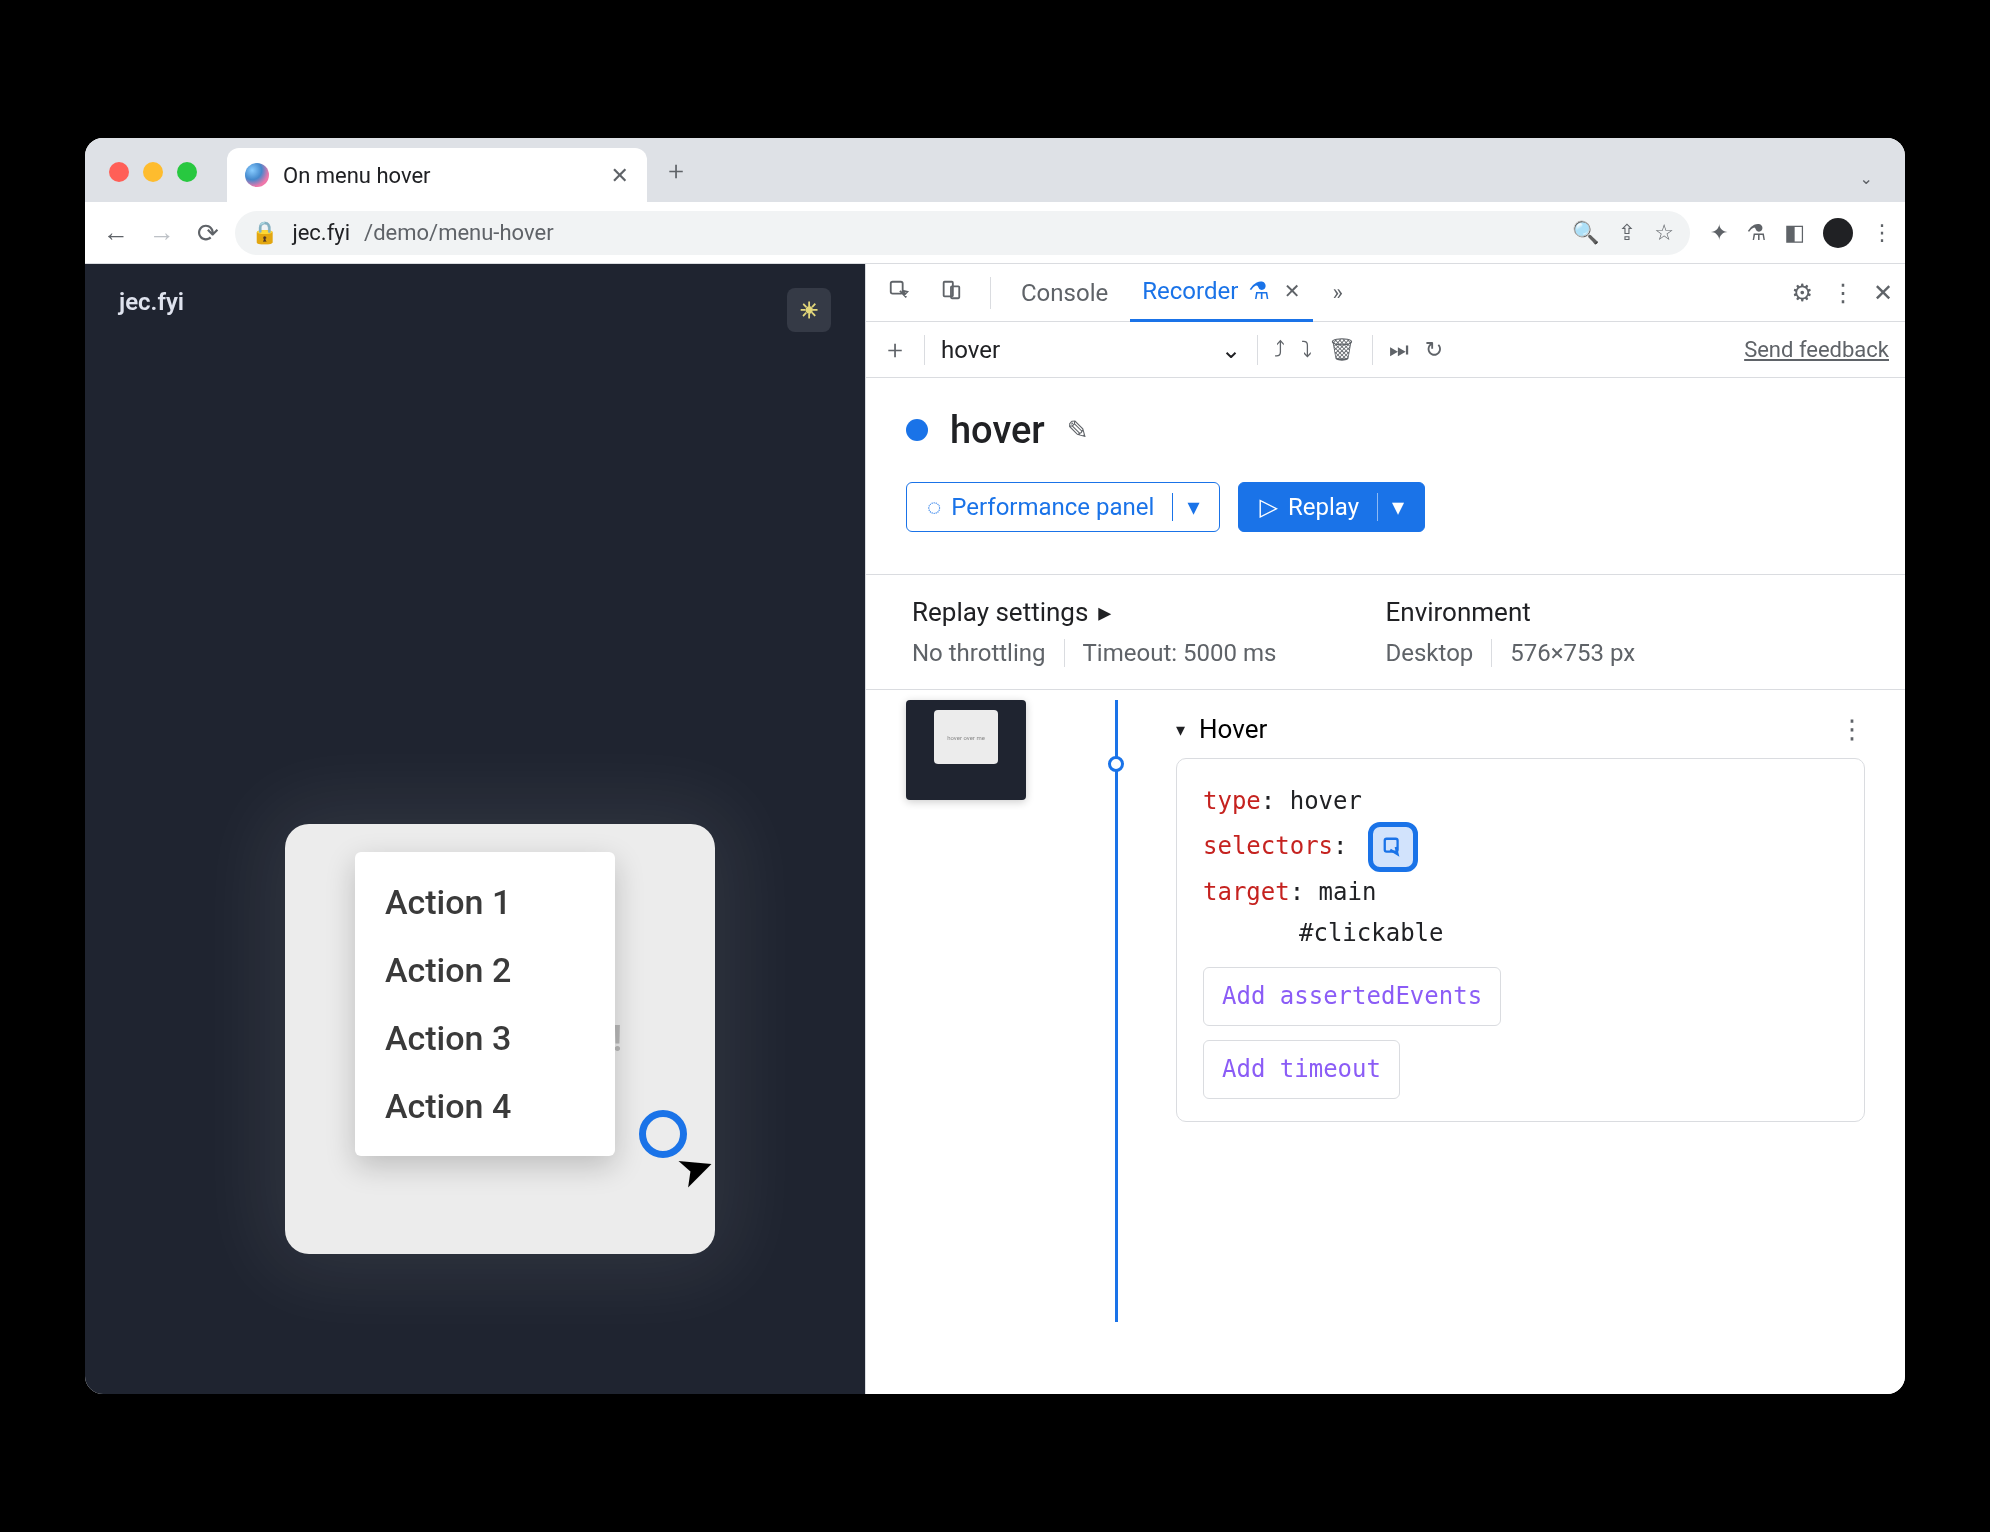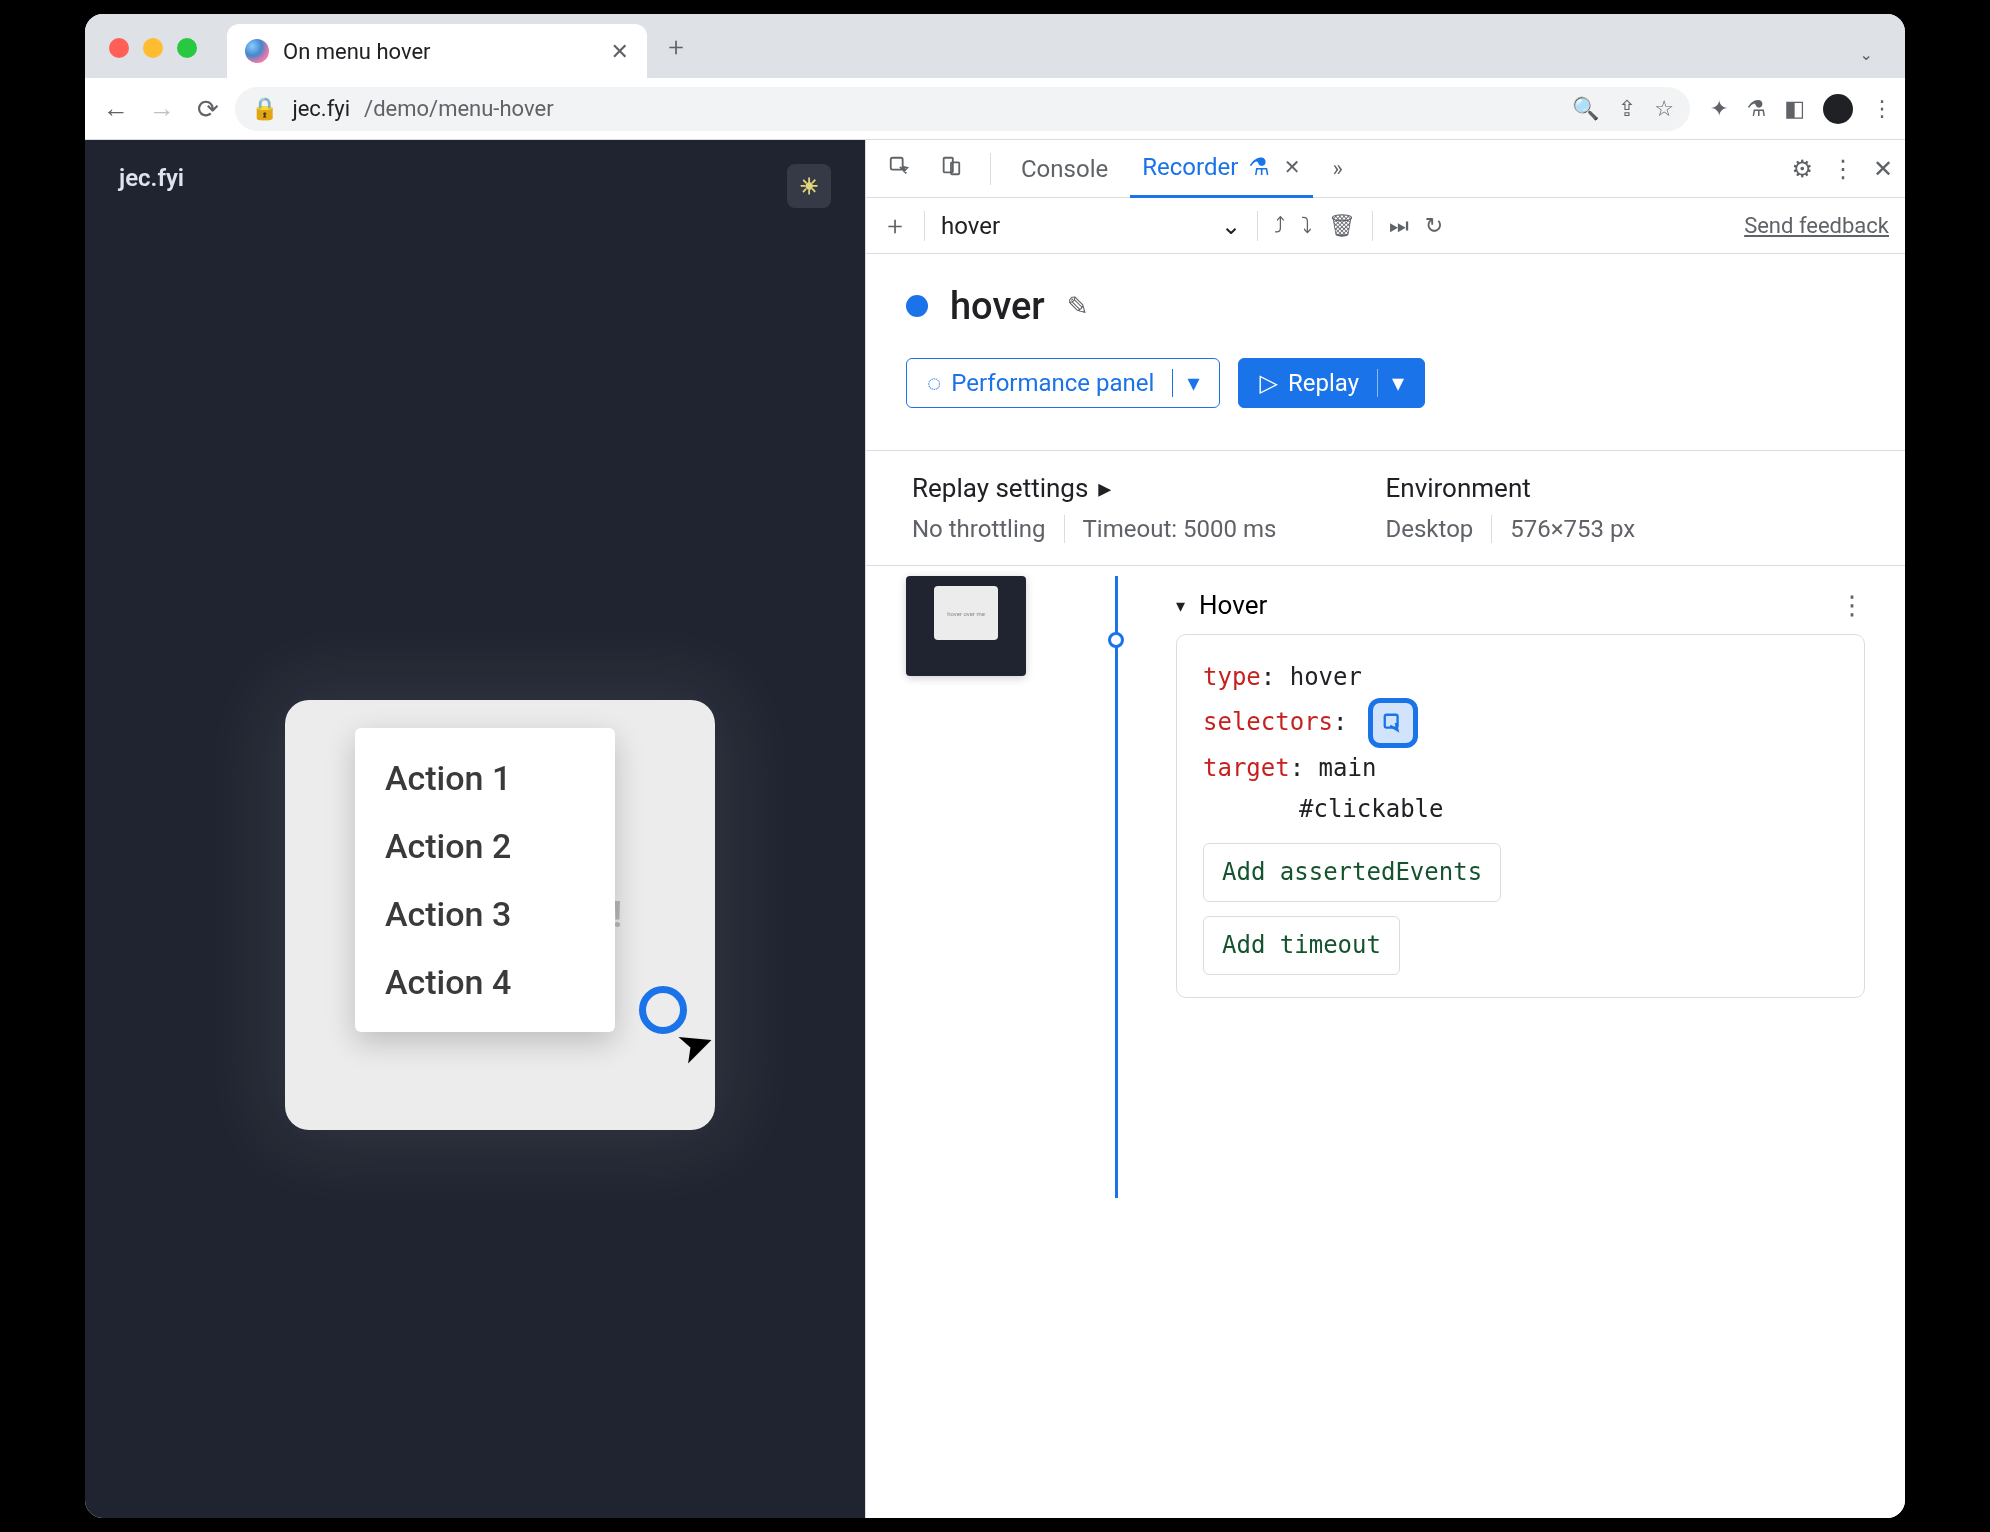--- a/index.html
+++ b/index.html
@@ -7,21 +7,21 @@
     background: #000;
     font-family: -apple-system, BlinkMacSystemFont, "Segoe UI", Roboto, sans-serif;
     width: 1990px;
     height: 1532px;
     display: flex;
     align-items: center;
     justify-content: center;
   }
   .window {
     width: 1820px;
-    height: 1504px;
+    height: 1256px;
     background: #fff;
     border-radius: 18px;
     overflow: hidden;
     box-shadow: 0 20px 60px rgba(0,0,0,.5);
     display: flex;
     flex-direction: column;
   }
   
   .titlebar {
     height: 64px;
@@ -155,21 +155,21 @@
   .step-hdr .more{margin-left:auto;color:#5f6368;font-size:26px;}
   .step-card{border:1px solid #dadce0;border-radius:10px;padding:22px 26px;font-family:ui-monospace,Menlo,monospace;font-size:24px;line-height:1.7;}
   .k{color:#c5221f;}
   .v{color:#202124;}
   .selector-pick{
     display:inline-flex;width:50px;height:50px;align-items:center;justify-content:center;
     background:#d2e3fc;border:5px solid #1a73e8;border-radius:12px;vertical-align:middle;margin-left:6px;color:#1a73e8;
   }
   .step-card .indent{padding-left:48px;}
   .step-card .indent2{padding-left:96px;}
-  .add-btn{border:1px solid #dadce0;color:#14532d;font-size:24px;padding:8px 18px;border-radius:6px;display:inline-block;margin-top:14px;margin-right:10px;}
+  .add-btn{border:1px solid #dadce0;color:#8b5cf6;font-size:24px;padding:8px 18px;border-radius:6px;display:inline-block;margin-top:14px;margin-right:10px;}
 </style>
 </head>
 <body>
 
 <div class="window">
 
   <div class="titlebar">
     <div class="traffic">
       <span class="light-red"></span>
       <span class="light-yellow"></span>

